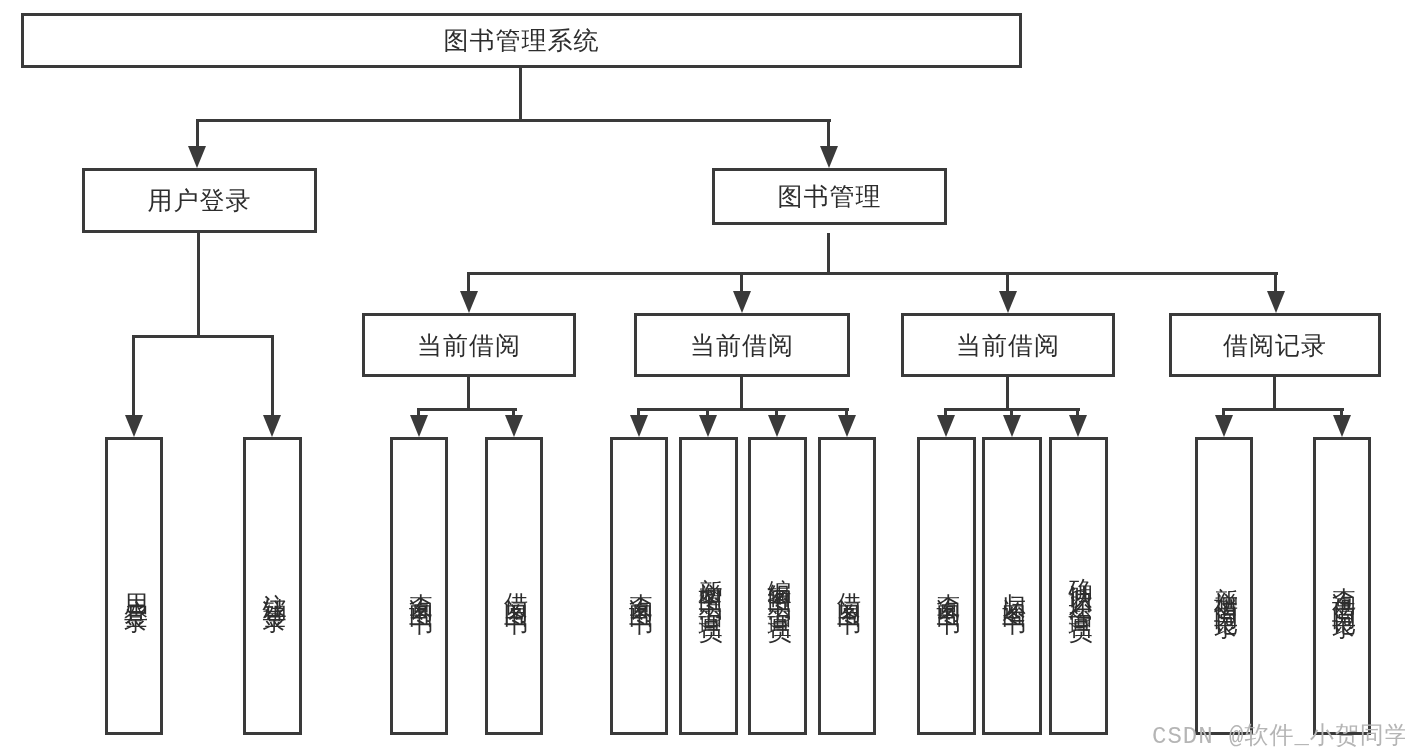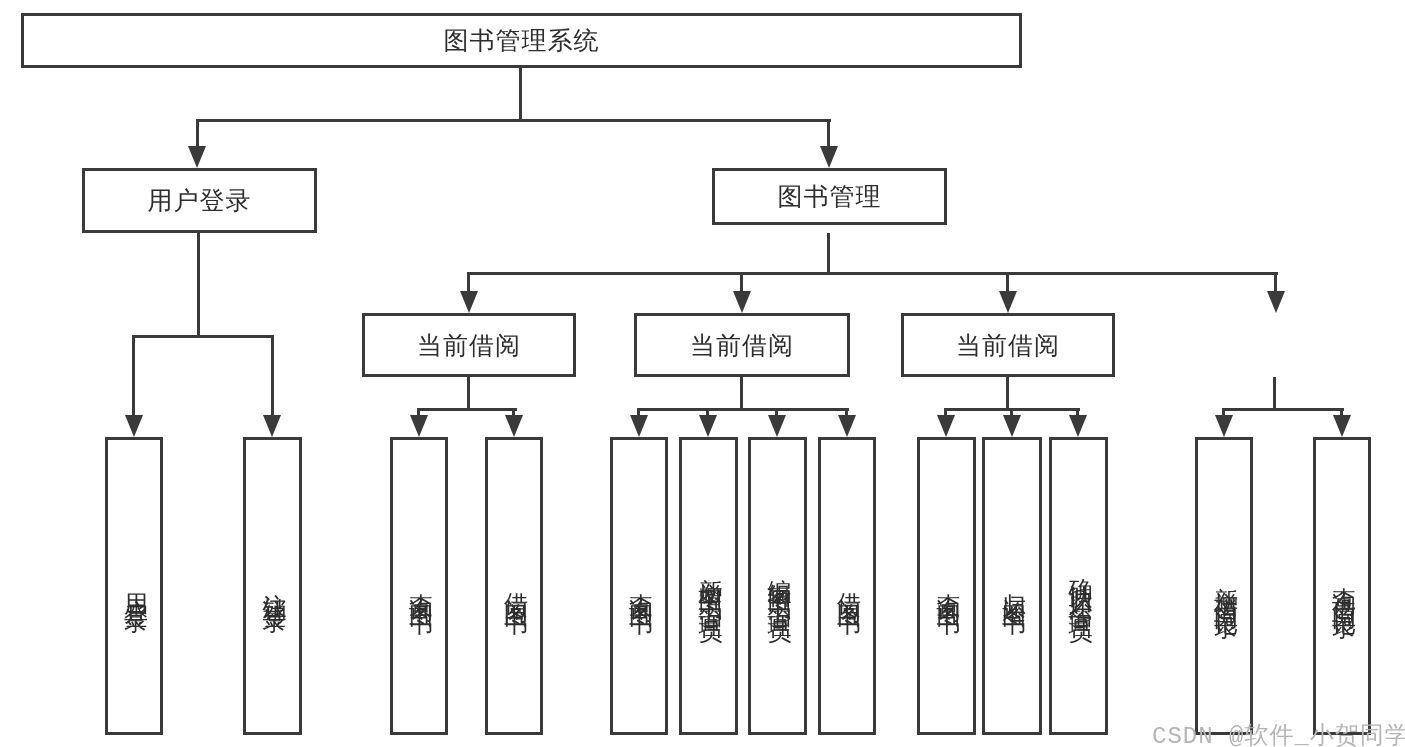--- a/index.html
+++ b/index.html
@@ -87,20 +87,21 @@
   <div class="vline" style="left:740px;top:272px;height:21px"></div>
   <div class="arrow" style="left:733px;top:291px"></div>
   <div class="vline" style="left:1006px;top:272px;height:21px"></div>
   <div class="arrow" style="left:999px;top:291px"></div>
   <div class="vline" style="left:1274px;top:272px;height:21px"></div>
   <div class="arrow" style="left:1267px;top:291px"></div>
 
   <div class="box" style="left:362px;top:313px;width:214px;height:64px">当前借阅</div>
   <div class="box" style="left:634px;top:313px;width:216px;height:64px">当前借阅</div>
   <div class="box" style="left:901px;top:313px;width:214px;height:64px">当前借阅</div>
+  <div class="box" style="left:1169px;top:313px;width:212px;height:64px">借阅记录</div>
 
   <div class="vline" style="left:467px;top:377px;height:33px"></div>
   <div class="hline" style="left:417px;top:408px;width:100px"></div>
   <div class="vline" style="left:417px;top:408px;height:10px"></div>
   <div class="arrow" style="left:410px;top:415px"></div>
   <div class="vline" style="left:512px;top:408px;height:10px"></div>
   <div class="arrow" style="left:505px;top:415px"></div>
 
   <div class="vline" style="left:740px;top:377px;height:33px"></div>
   <div class="hline" style="left:637px;top:408px;width:212px"></div>

